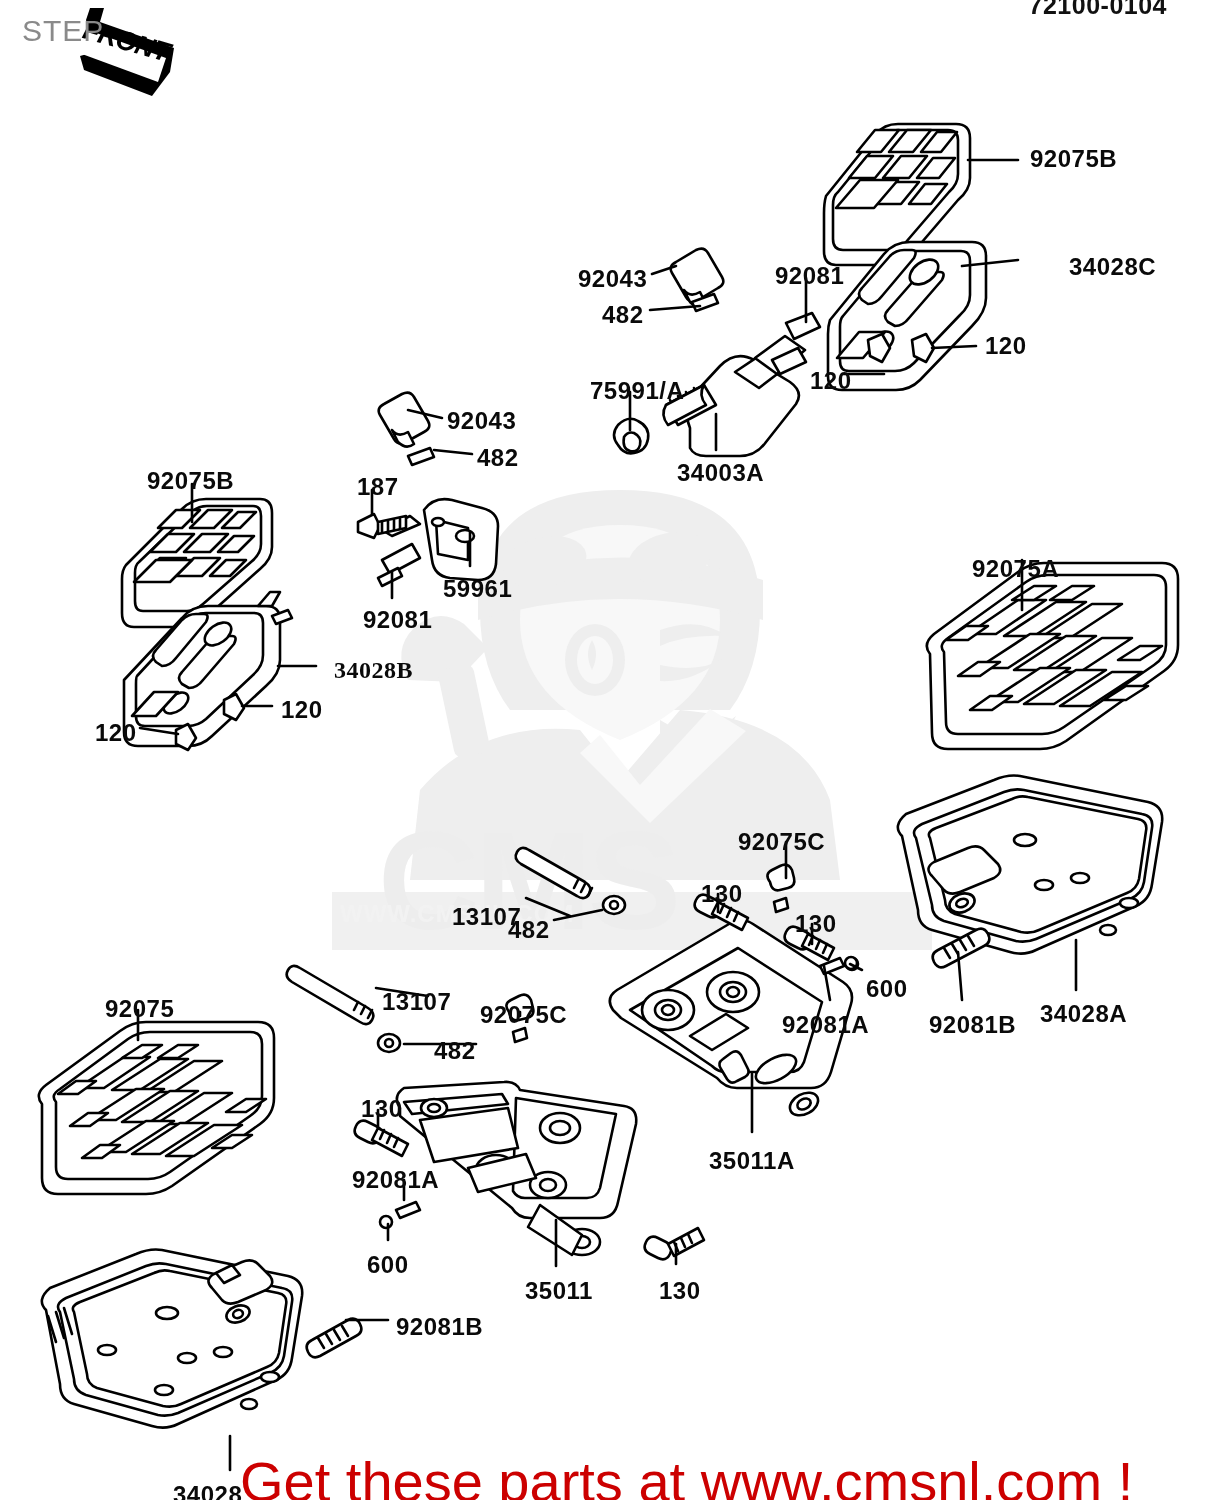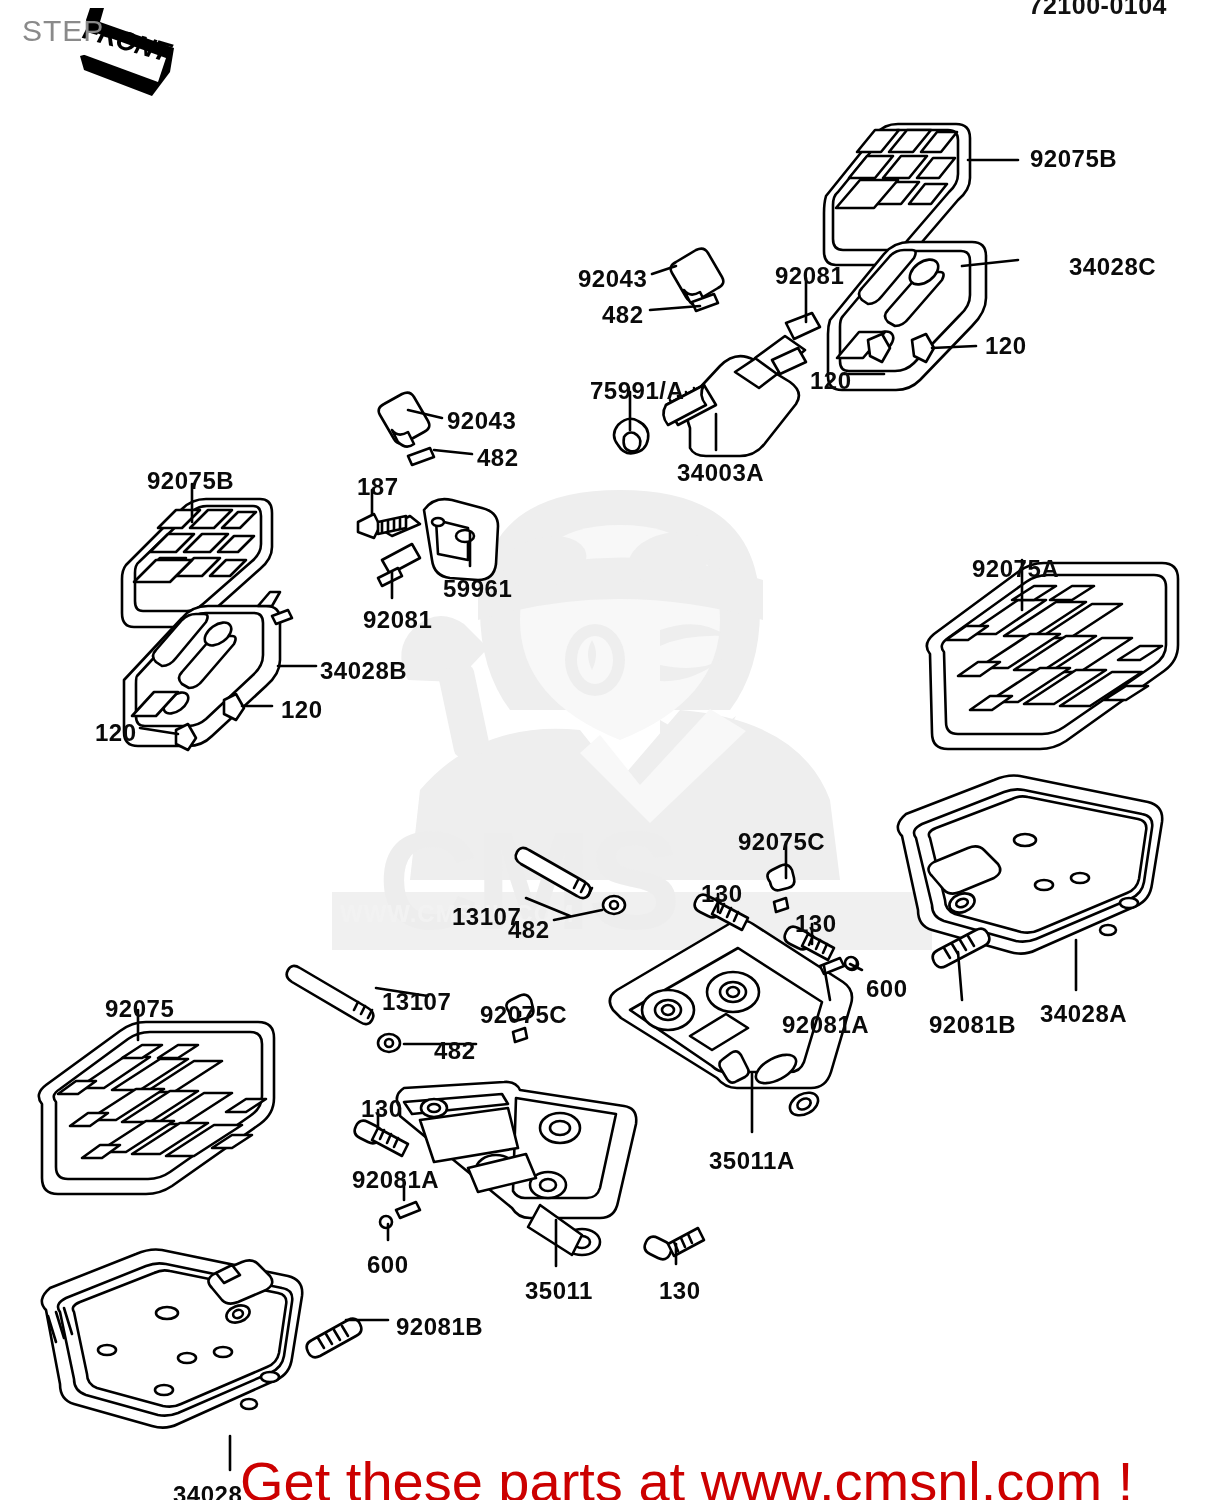--- a/index.html
+++ b/index.html
@@ -512,21 +512,21 @@
       <div class="lbl" style="left: 985px; top: 332px;">120</div>
       <div class="lbl" style="left: 810px; top: 367px;">120</div>
       <div class="lbl" style="left: 590px; top: 377px;">75991/A</div>
       <div class="lbl" style="left: 677px; top: 459px;">34003A</div>
       <div class="lbl" style="left: 447px; top: 407px;">92043</div>
       <div class="lbl" style="left: 477px; top: 444px;">482</div>
       <div class="lbl" style="left: 357px; top: 473px;">187</div>
       <div class="lbl" style="left: 443px; top: 575px;">59961</div>
       <div class="lbl" style="left: 363px; top: 606px;">92081</div>
       <div class="lbl" style="left: 147px; top: 467px;">92075B</div>
-      <div class="lbl" style="left: 320px; top: 657px;">34028B</div>
+      <div class="lbl" style="left: 334px; top: 657px; font-family: Liberation Serif, serif;">34028B</div>
       <div class="lbl" style="left: 281px; top: 696px;">120</div>
       <div class="lbl" style="left: 95px; top: 719px;">120</div>
       <div class="lbl" style="left: 972px; top: 544px; margin-top: 11px;">92075A</div>
       <div class="lbl" style="left: 738px; top: 828px;">92075C</div>
       <div class="lbl" style="left: 452px; top: 903px;">13107</div>
       <div class="lbl" style="left: 508px; top: 916px;">482</div>
       <div class="lbl" style="left: 701px; top: 880px;">130</div>
       <div class="lbl" style="left: 795px; top: 910px;">130</div>
       <div class="lbl" style="left: 866px; top: 975px;">600</div>
       <div class="lbl" style="left: 782px; top: 1011px;">92081A</div>

